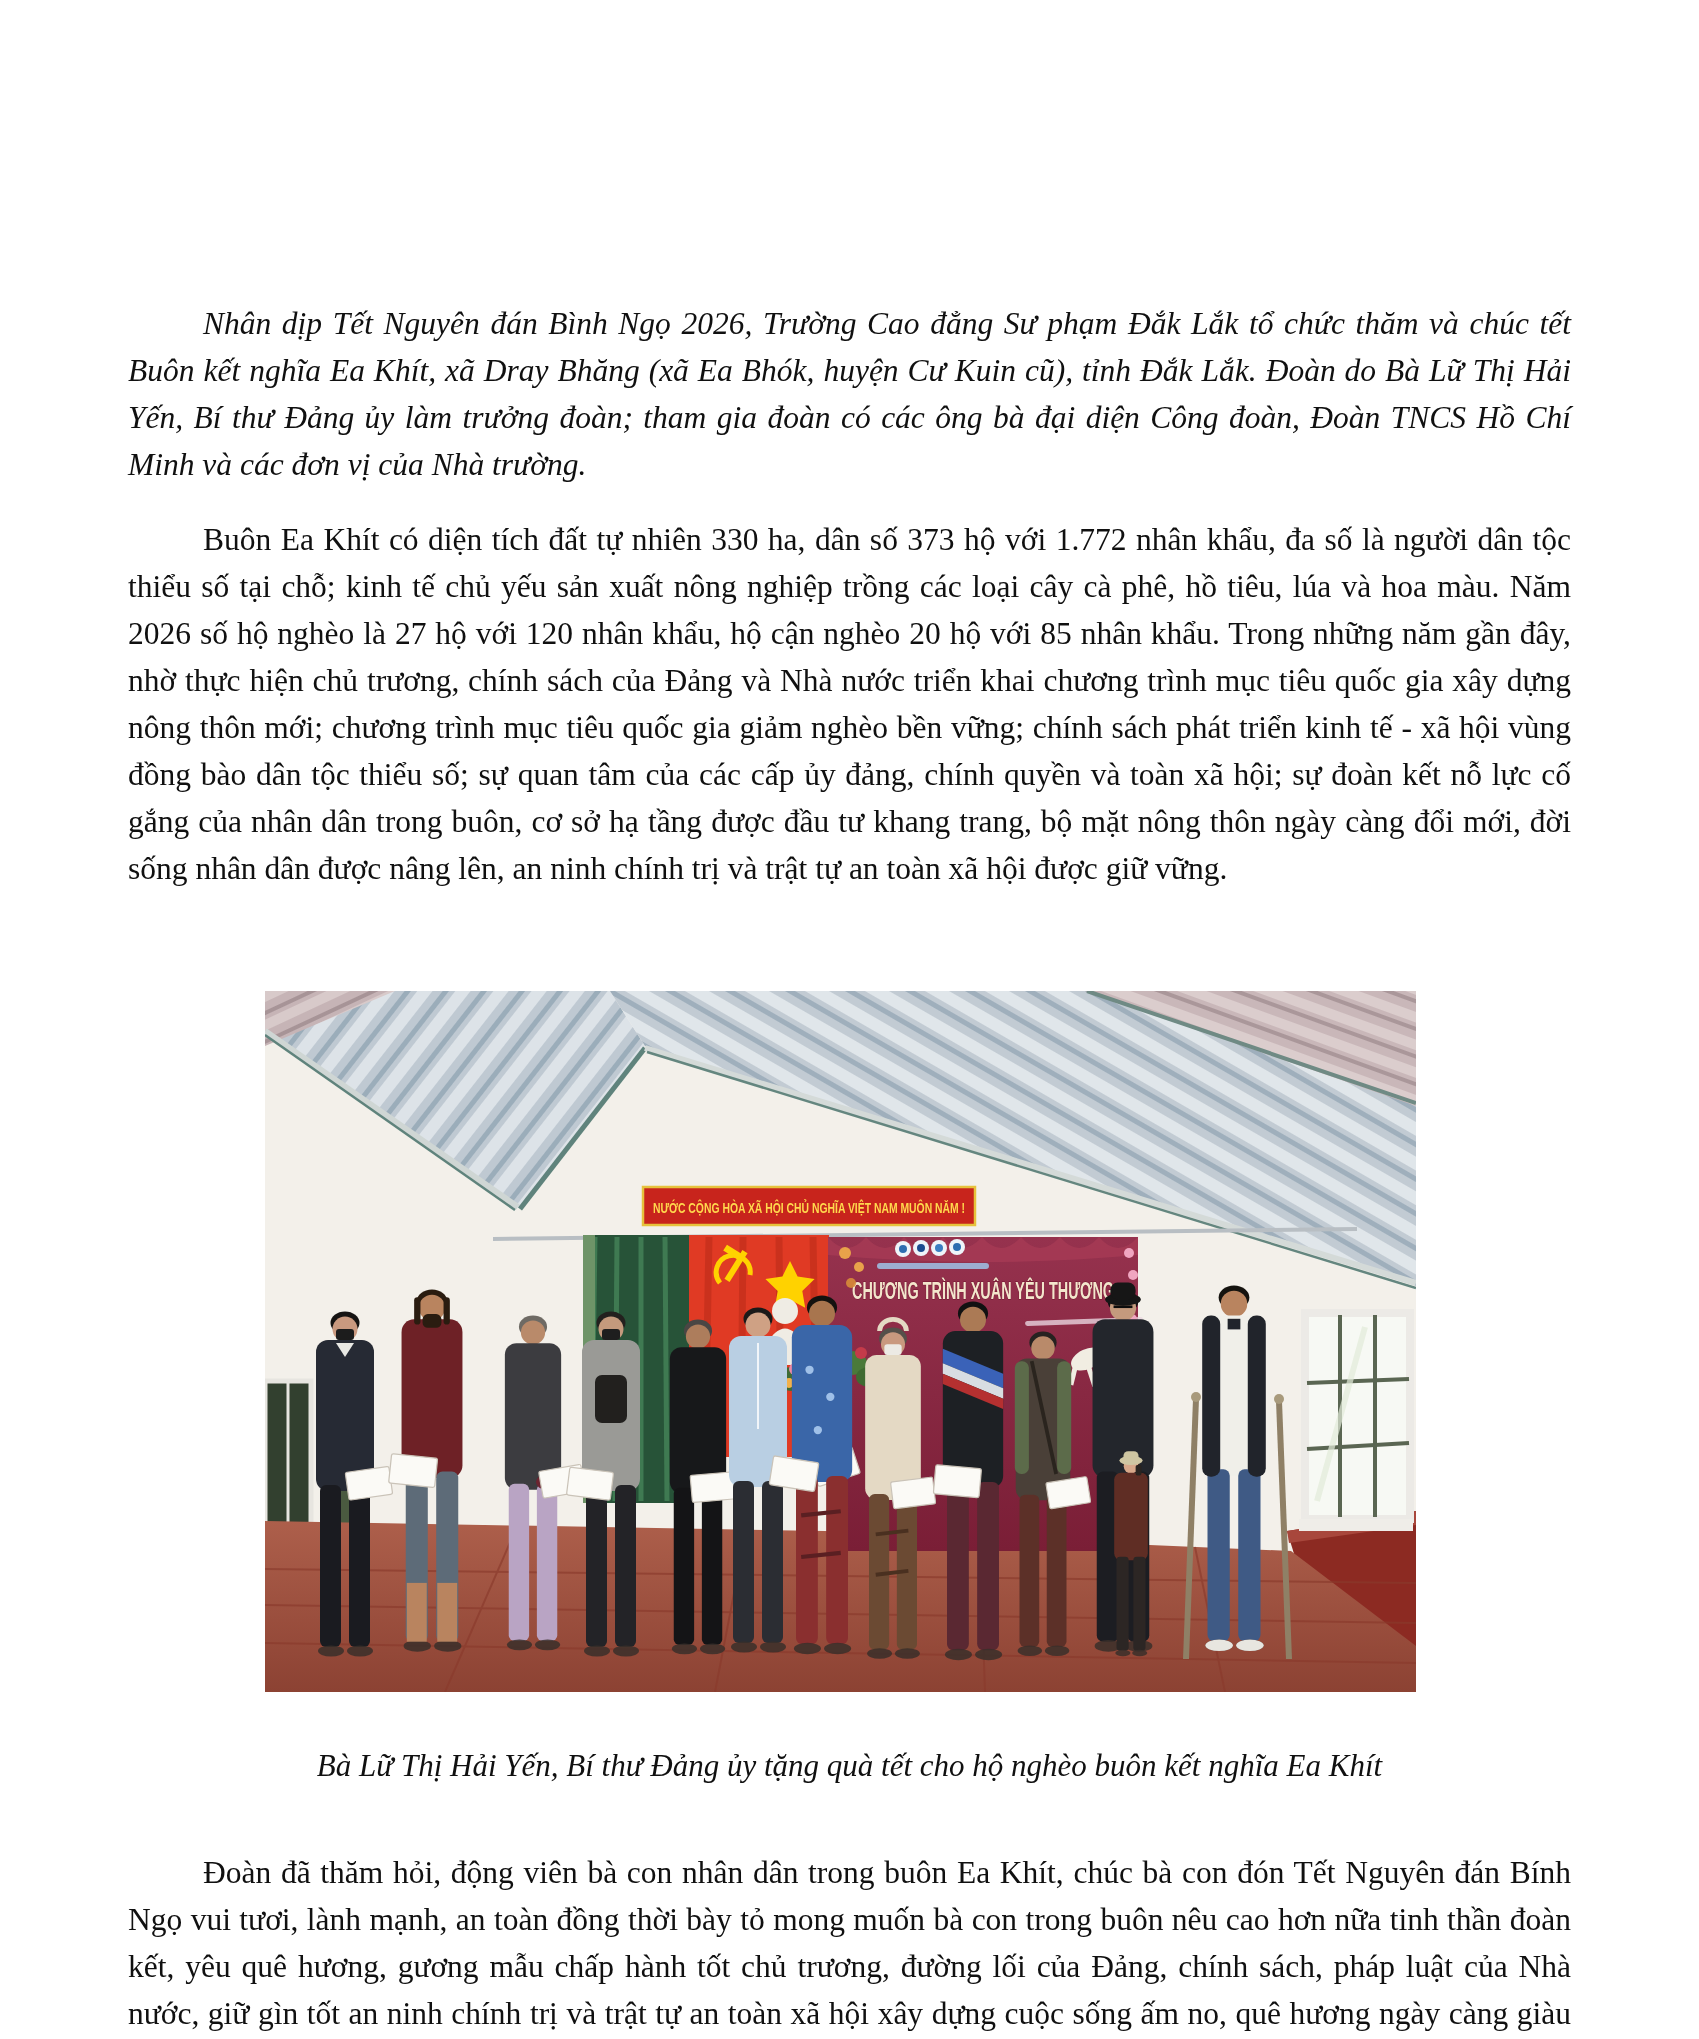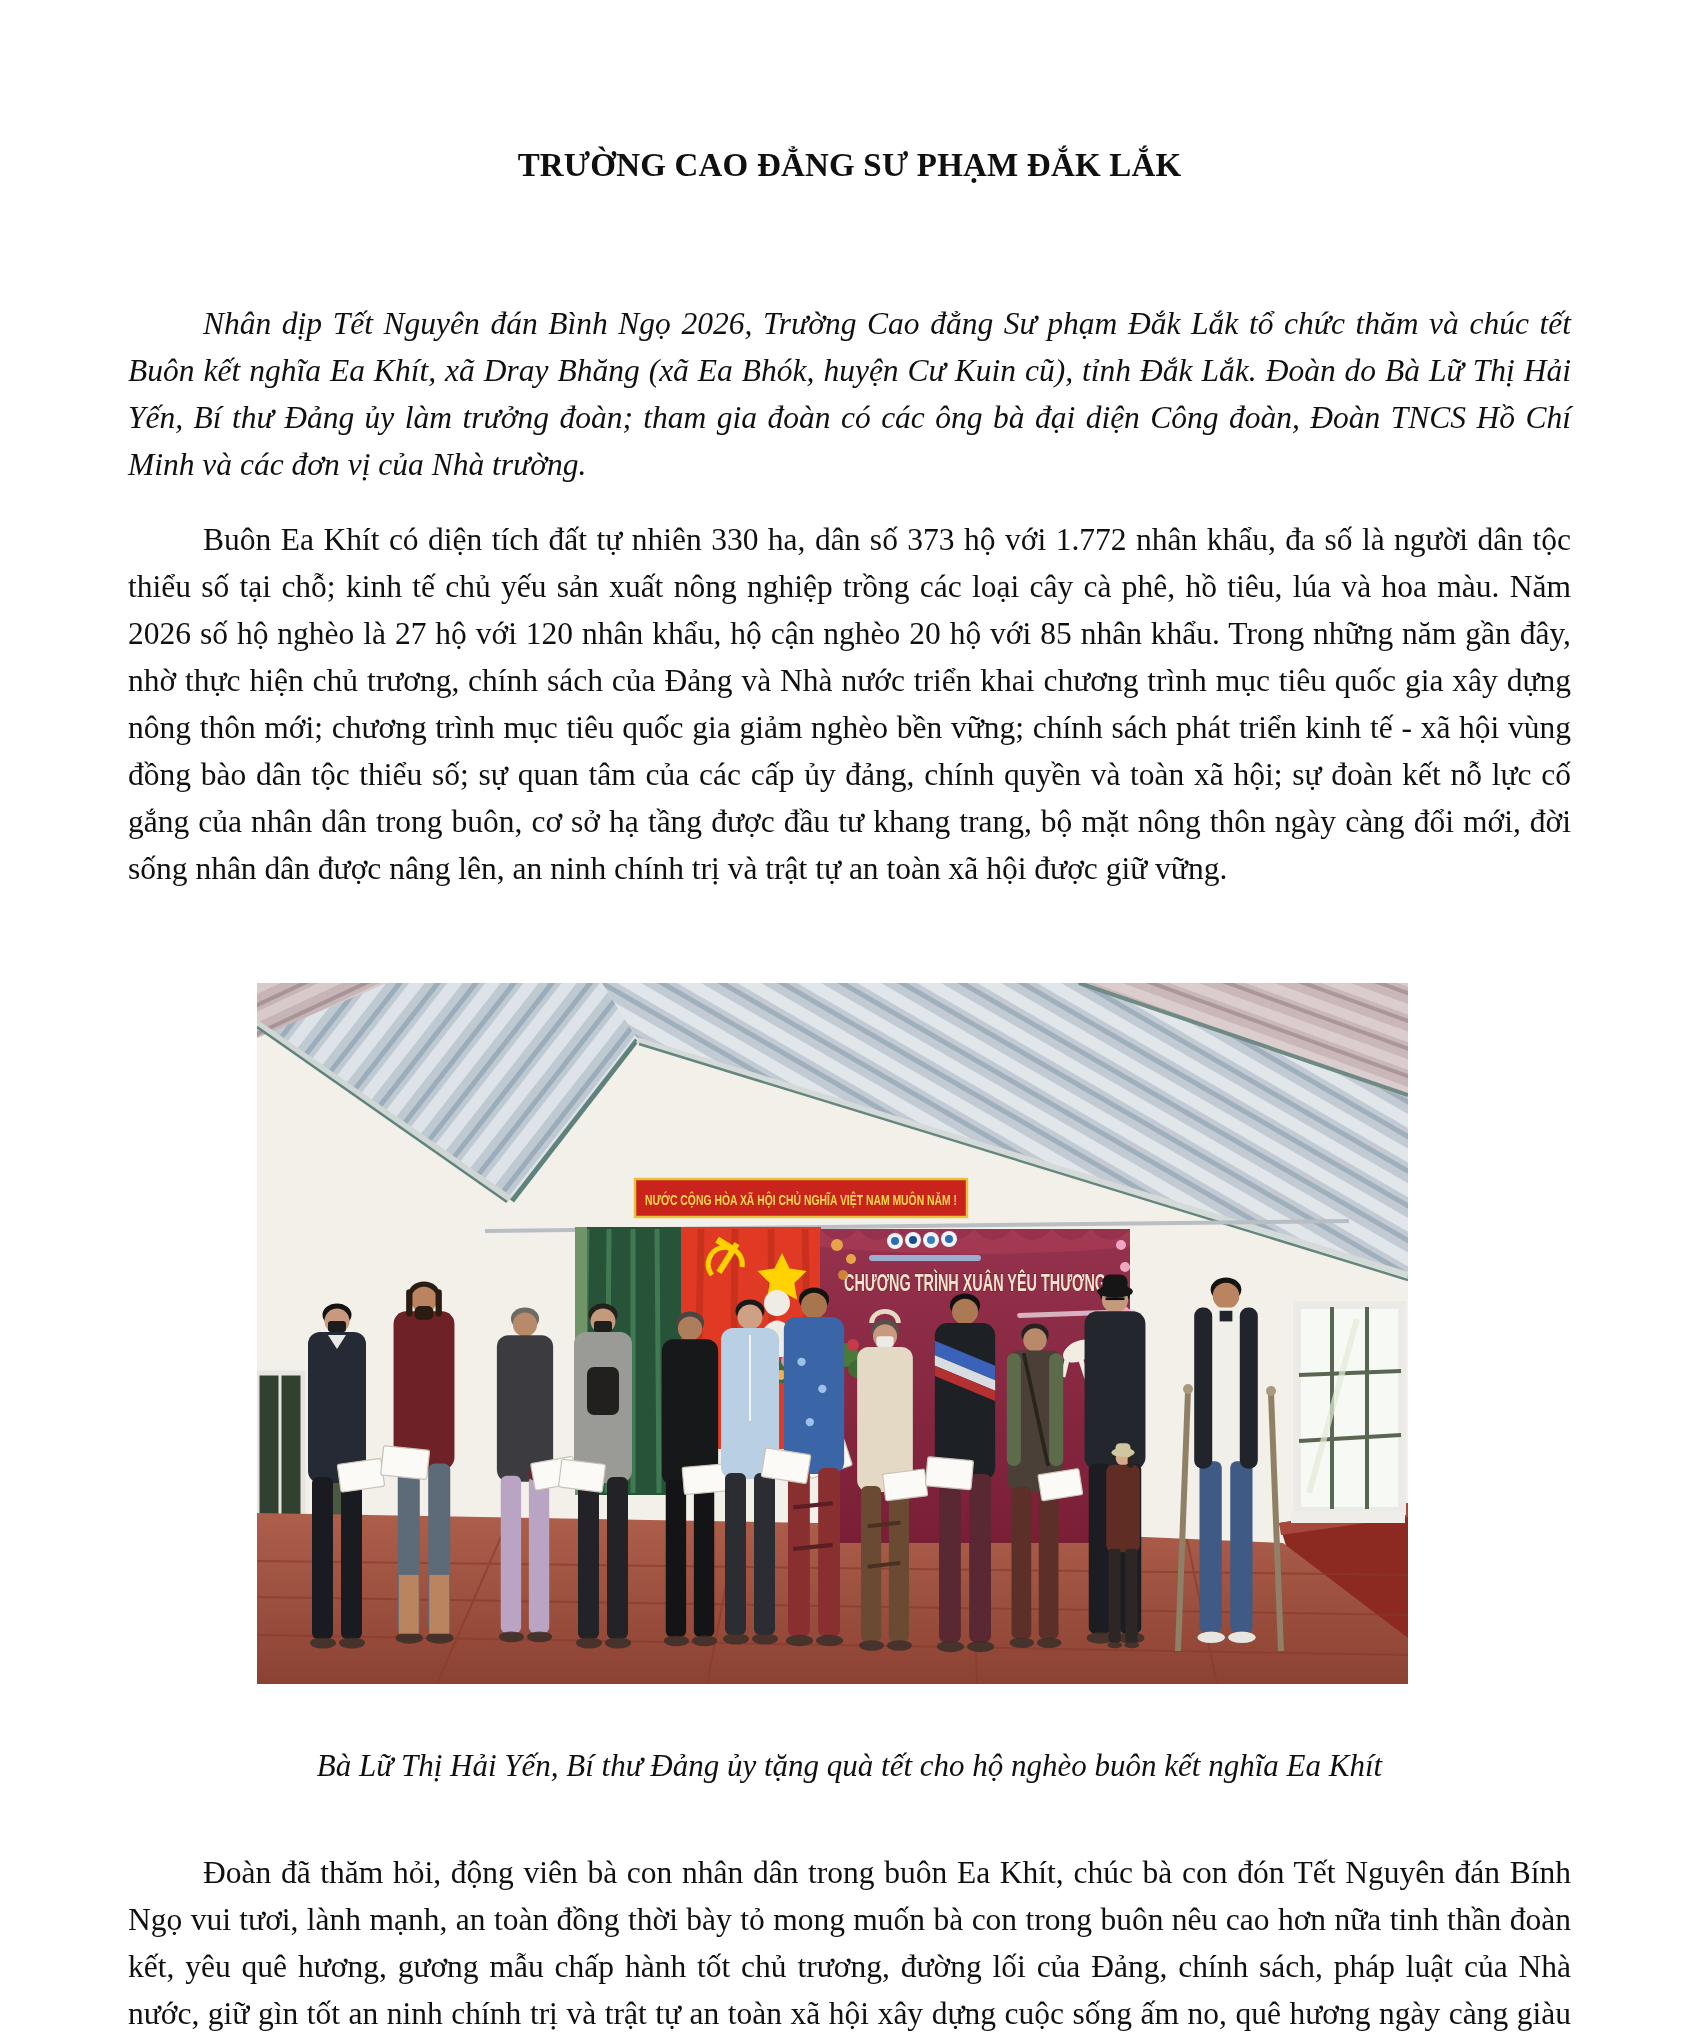--- a/index.html
+++ b/index.html
@@ -5,34 +5,33 @@
   html,body{margin:0;padding:0;background:#ffffff;}
   #page{position:relative;width:1699px;height:2039px;background:#ffffff;overflow:hidden;
         font-family:"Liberation Serif", serif;color:#101010;}
   .title-block{position:absolute;left:128px;top:142px;width:1443px;text-align:center;
         font-weight:bold;font-size:33px;line-height:46px;letter-spacing:.2px;}
   .para{position:absolute;left:128px;width:1443px;font-size:31.5px;line-height:47px;
         text-align:justify;text-indent:75px;}
   #p1{top:268px;font-style:italic;} #p2{top:484px;} #p3{top:1817px;}
   .caption{position:absolute;left:128px;top:1742px;width:1443px;text-align:center;
         font-style:italic;font-size:31px;line-height:47px;}
-  figure{position:absolute;left:257px;top:983px;width:1151px;height:701px;margin:0;}
+  figure{position:absolute;left:257px;top:983px;width:1151px;height:701px;margin:8px;}
   svg{display:block;}
   .env{fill:#fbfaf6;stroke:#cac3b8;stroke-width:1.2;}
   .banner-top-text{font-family:"Liberation Sans",sans-serif;font-weight:bold;fill:#ffd84d;}
   .program-text{font-family:"Liberation Sans",sans-serif;font-weight:bold;fill:#f3e6cc;
         stroke:#6d122c;stroke-width:.9;paint-order:stroke;}
 </style>
 </head>
 <body>
 
 <div id="page">
 
   <div class="title-block">
-    <div>TRƯỜNG CAO ĐẲNG SƯ PHẠM ĐẮK LẮK</div>
   </div>
 
   <p class="para" id="p1">Nhân dịp Tết Nguyên đán Bình Ngọ 2026, Trường Cao đẳng Sư phạm Đắk Lắk tổ chức thăm và chúc tết Buôn kết nghĩa Ea Khít, xã Dray Bhăng (xã Ea Bhók, huyện Cư Kuin cũ), tỉnh Đắk Lắk. Đoàn do Bà Lữ Thị Hải Yến, Bí thư Đảng ủy làm trưởng đoàn; tham gia đoàn có các ông bà đại diện Công đoàn, Đoàn TNCS Hồ Chí Minh và các đơn vị của Nhà trường.</p>
   <p class="para" id="p2">Buôn Ea Khít có diện tích đất tự nhiên 330 ha, dân số 373 hộ với 1.772 nhân khẩu, đa số là người dân tộc thiểu số tại chỗ; kinh tế chủ yếu sản xuất nông nghiệp trồng các loại cây cà phê, hồ tiêu, lúa và hoa màu. Năm 2026 số hộ nghèo là 27 hộ với 120 nhân khẩu, hộ cận nghèo 20 hộ với 85 nhân khẩu. Trong những năm gần đây, nhờ thực hiện chủ trương, chính sách của Đảng và Nhà nước triển khai chương trình mục tiêu quốc gia xây dựng nông thôn mới; chương trình mục tiêu quốc gia giảm nghèo bền vững; chính sách phát triển kinh tế - xã hội vùng đồng bào dân tộc thiểu số; sự quan tâm của các cấp ủy đảng, chính quyền và toàn xã hội; sự đoàn kết nỗ lực cố gắng của nhân dân trong buôn, cơ sở hạ tầng được đầu tư khang trang, bộ mặt nông thôn ngày càng đổi mới, đời sống nhân dân được nâng lên, an ninh chính trị và trật tự an toàn xã hội được giữ vững.</p>
 
   <figure>
     <svg viewBox="0 0 1151 701" width="1151" height="701">
       <defs>
         <pattern id="corL" width="30" height="30" patternUnits="userSpaceOnUse" patternTransform="rotate(38)">
           <rect width="30" height="30" fill="#bfc9d2"></rect>

